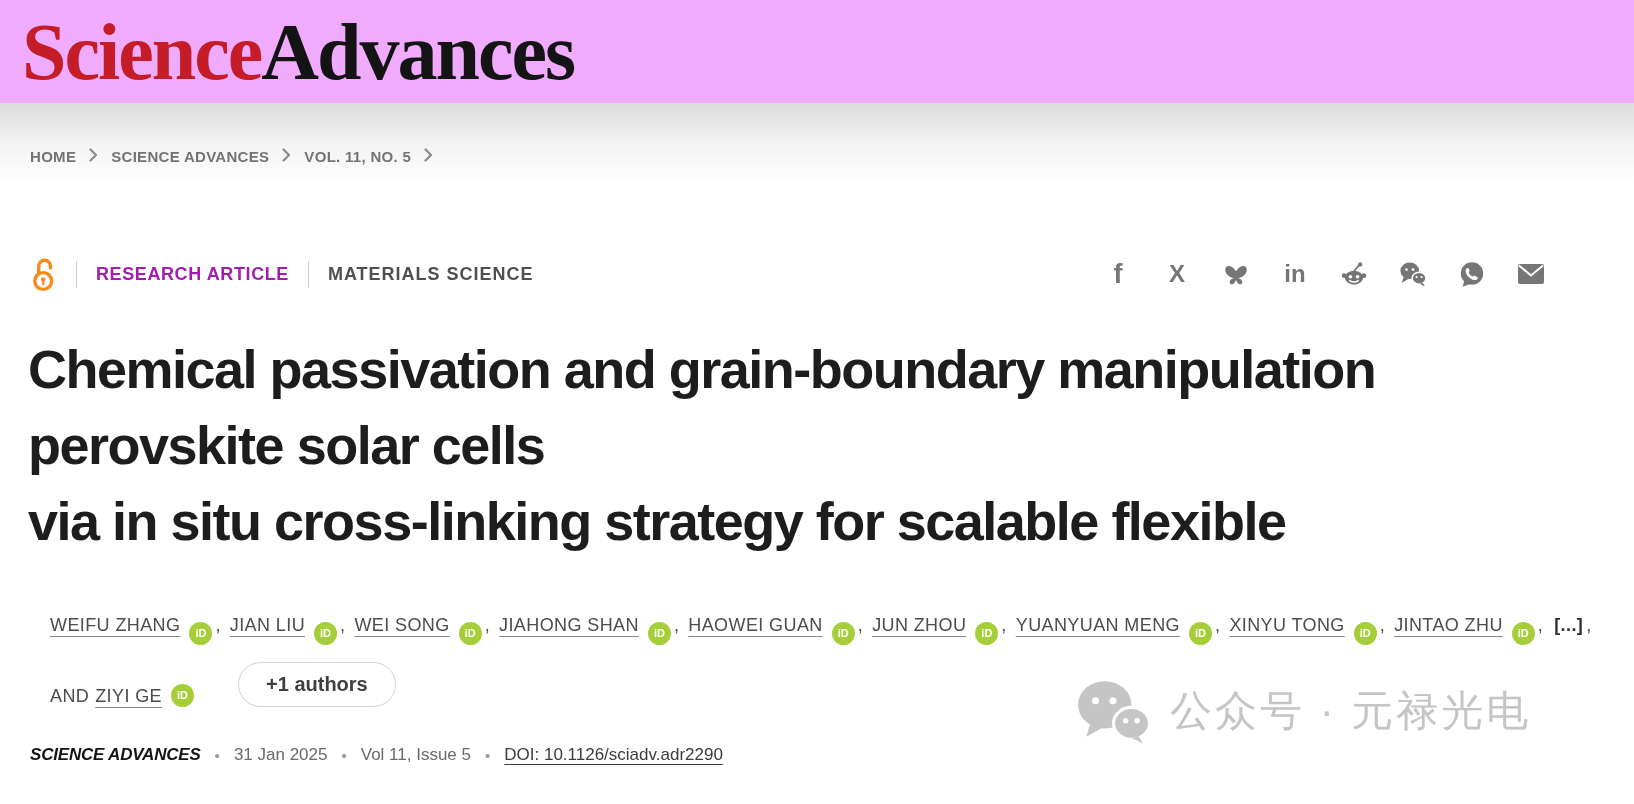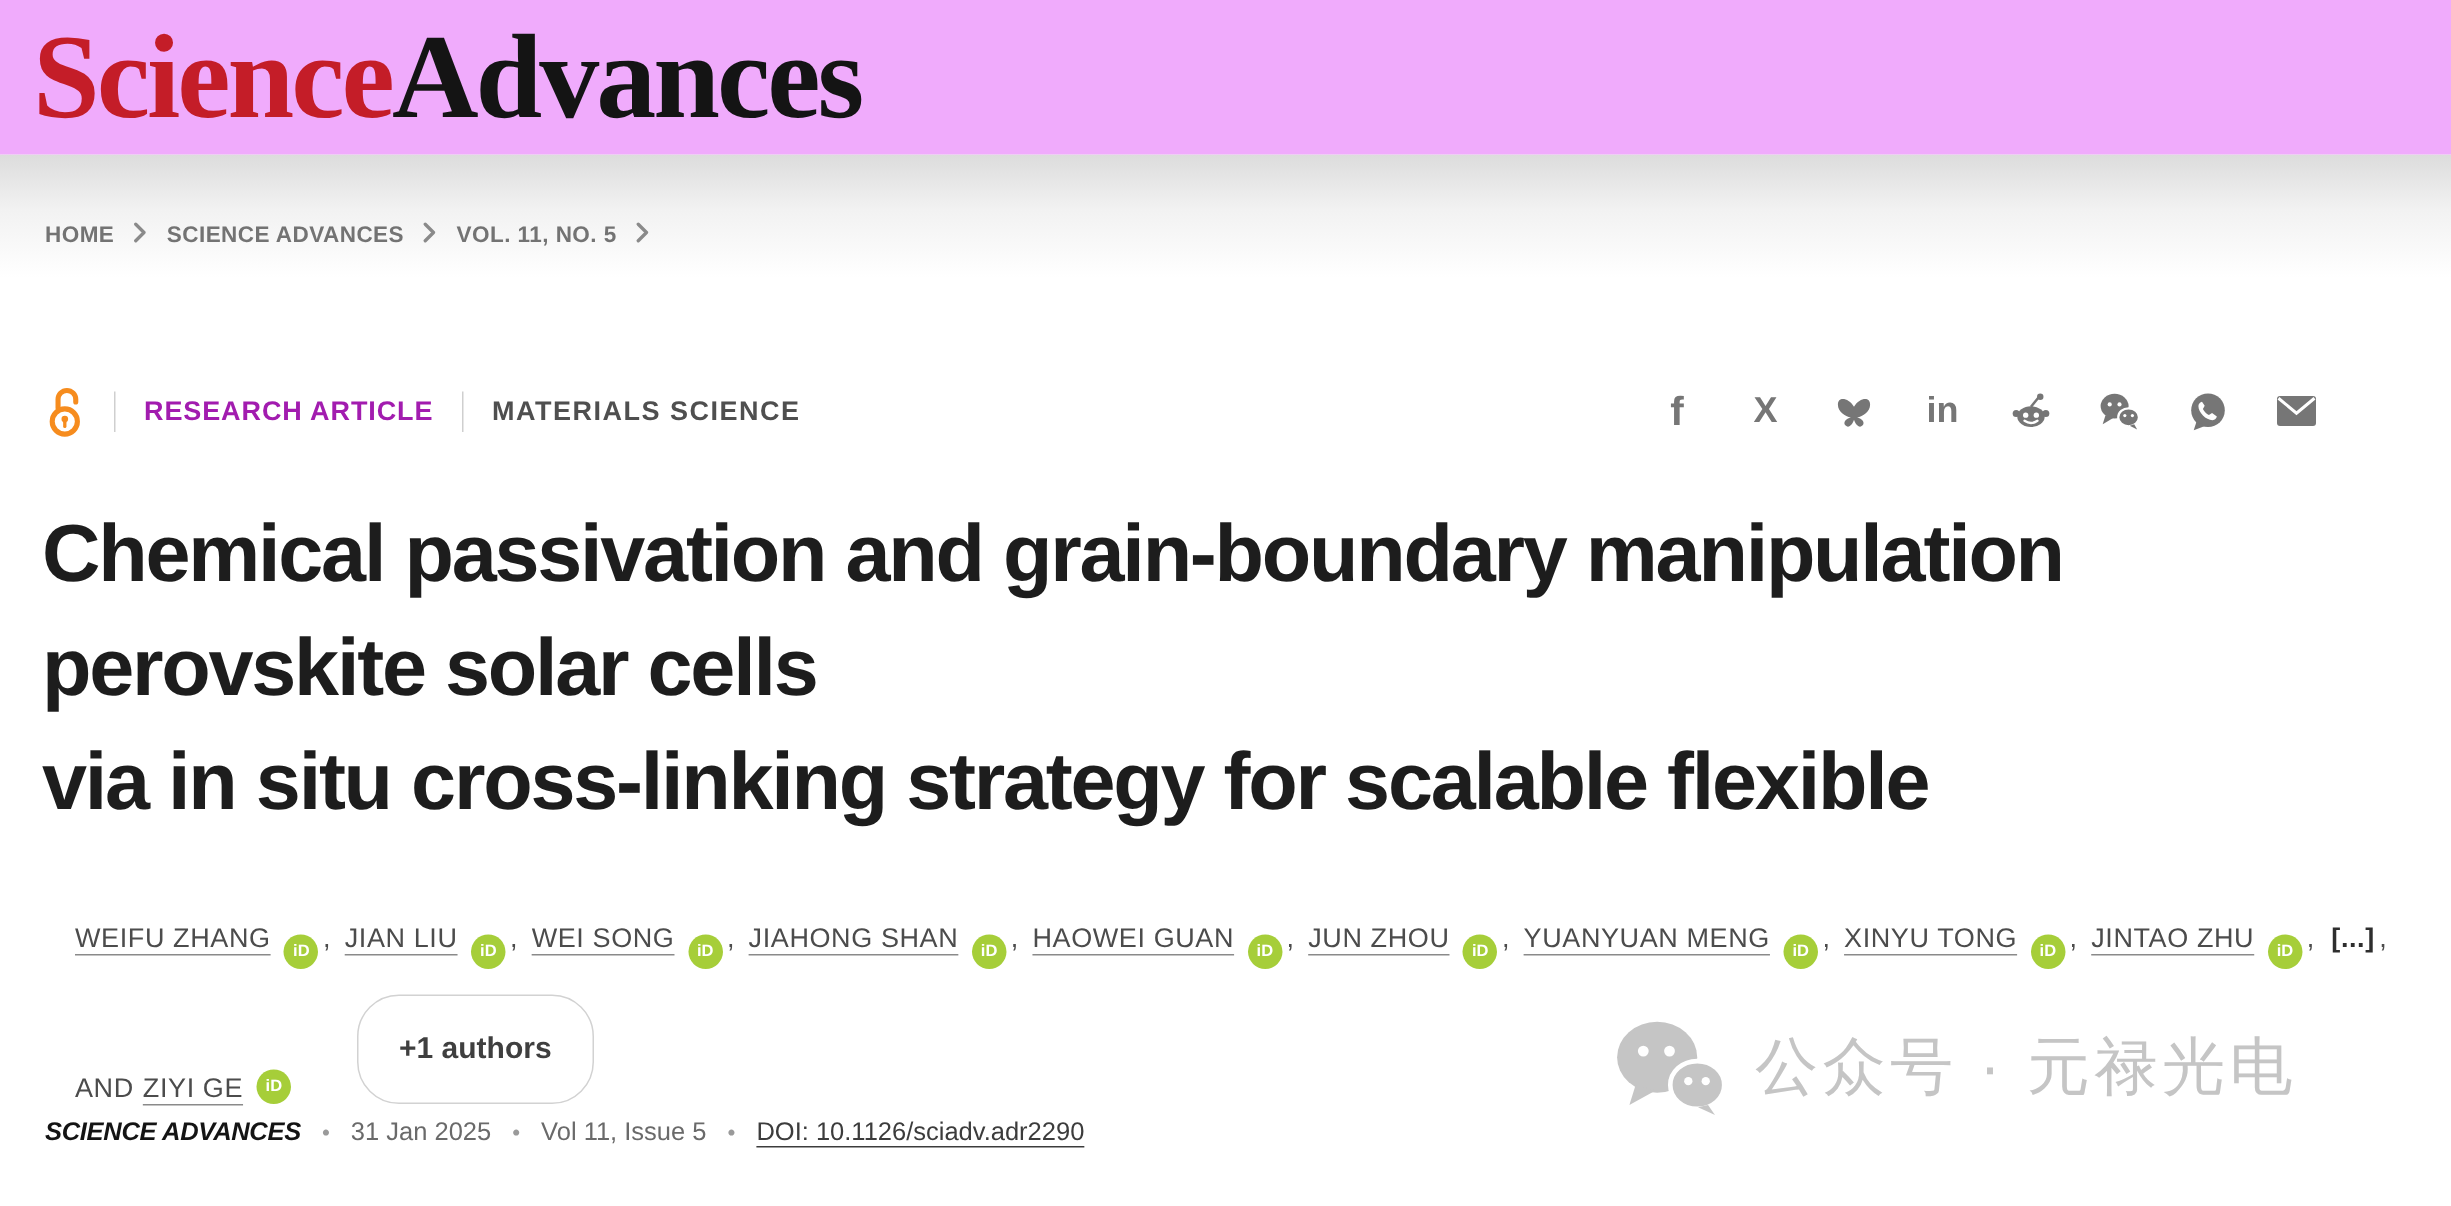--- a/index.html
+++ b/index.html
@@ -40,21 +40,21 @@
 
   
   .authors { position:absolute; top:615px; left:30px; width:1580px;margin-left:20px; }
   .authors-line1 { white-space:nowrap; font-size:18px; color:#4c4c4c; letter-spacing:.4px; }
   .author-name { color:#4c4c4c; text-decoration:underline; text-underline-offset:5px; text-decoration-color:#8a8a8a; cursor:pointer; }
   .orcid { display:inline-block; width:23px; height:23px; border-radius:50%; background:#a6ce39; color:#fff; font-size:11px; font-weight:bold; text-align:center; line-height:23px; margin-left:9px; vertical-align:-6px; cursor:pointer; letter-spacing:0; }
   .comma { margin:0 9px 0 3px; }
   .ellipsis { color:#2e2e2e; font-weight:bold; margin-left:2px; }
   .authors-line2 { margin-top:17px; display:flex; align-items:flex-end; font-size:18px; color:#4c4c4c; letter-spacing:.4px; }
   .and-word { margin-right:6px; }
-  .more-authors { margin-left:44px; background:#fff; border:1.5px solid #d2d2d2; border-radius:28px; padding:24px 27px; font-family:"Liberation Sans", sans-serif; font-size:20px; font-weight:bold; color:#3f3f3f; cursor:pointer; }
+  .more-authors { margin-left:44px; background:#fff; border:1.5px solid #d2d2d2; border-radius:28px; padding:10px 27px; font-family:"Liberation Sans", sans-serif; font-size:20px; font-weight:bold; color:#3f3f3f; cursor:pointer; }
   .info-link { margin-left:46px; color:#1565c9; font-size:20px; text-decoration:underline; text-underline-offset:4px; cursor:pointer; }
 
   
   .citation { position:absolute; top:745px; left:30px; display:flex; align-items:center; gap:14px; font-size:17px; color:#6a6a6a; white-space:nowrap; }
   .cit-journal { color:#141414; font-weight:bold; font-style:italic; letter-spacing:-.2px; }
   .cit-dot { color:#9a9a9a; font-size:15px; }
   .cit-doi { color:#3c3c3c; text-decoration:underline; text-underline-offset:4px; cursor:pointer; }
 
   
   .watermark { position:absolute; left:1076px; top:678px; display:flex; align-items:center; gap:20px; pointer-events:none; }

